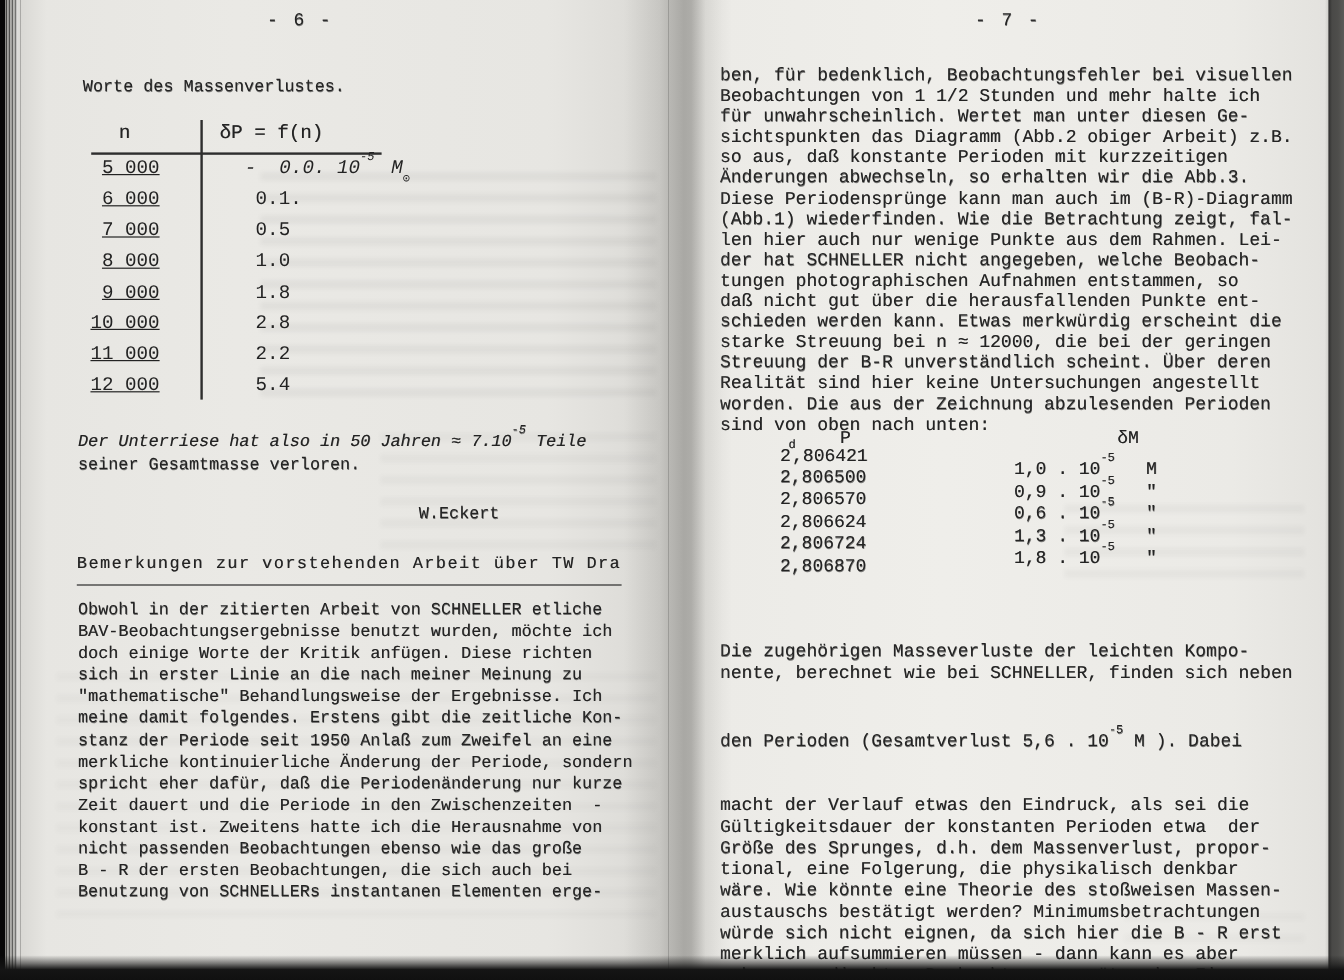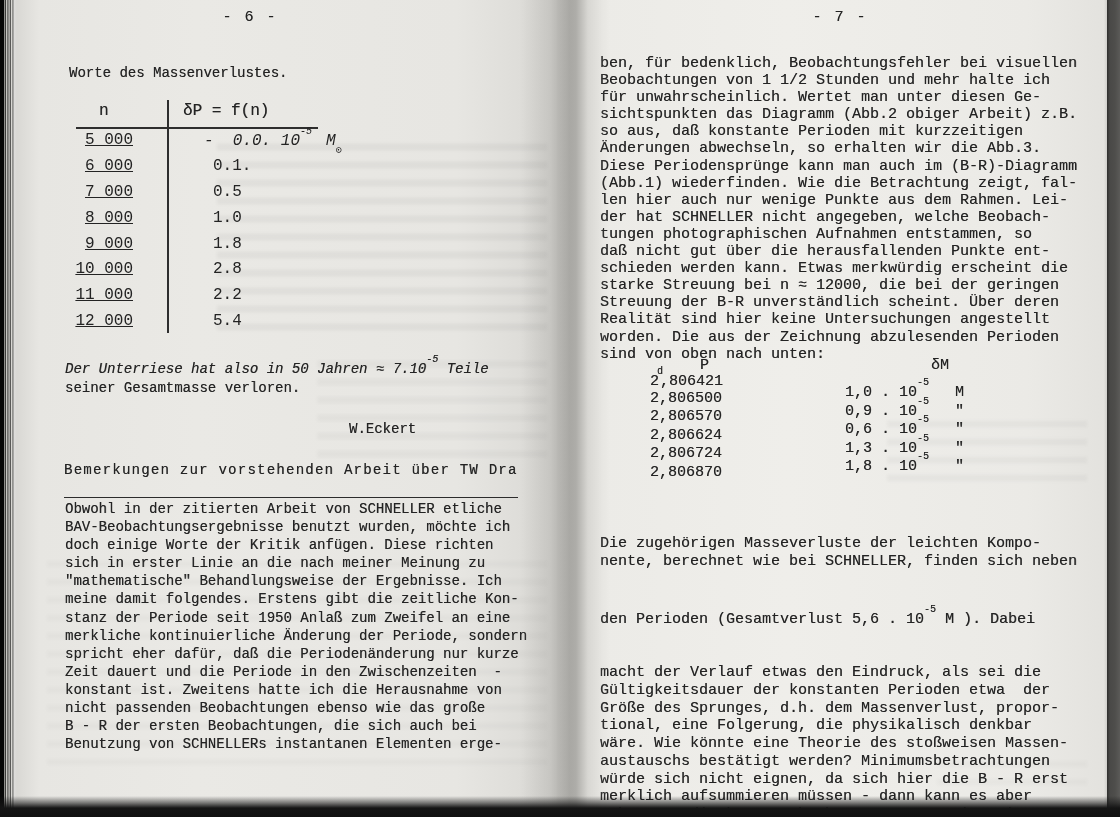--- a/index.html
+++ b/index.html
@@ -19,21 +19,21 @@
     background:linear-gradient(90deg,#d6d5d1 0,#ecebe7 45px,#efeeea 230px,#ebeae6 470px,#e3e2de 550px);
   }
   .txt { position:absolute; white-space:pre; text-shadow:0.3px 0.3px 0.4px rgba(25,25,25,0.55); }
   .lp-body { font-size:14px; line-height:18.1px; }
   .rp-body { font-size:15px; line-height:17.1px; }
   .rp-body2 { font-size:15px; line-height:17.7px; }
   .pagenum { font-size:15px; text-align:center; letter-spacing:2px; }
   sup.sx { font-size:10px; position:relative; top:-5px; letter-spacing:0; }
   sub.sb { font-size:10px; position:relative; top:3px; }
   .heading {
-    letter-spacing:1.25px; border-bottom:1.6px solid #2c2c2c; padding-bottom:18px;
+    letter-spacing:1.25px; border-bottom:1.6px solid #2c2c2c; padding-bottom:8px;
   }
   .rule-h { position:absolute; height:1.8px; background:#2e2e2e; }
   .rule-v { position:absolute; width:1.6px; background:#2e2e2e; }
   .lt-row { position:absolute; font-size:16px; }
   .lt-n { position:absolute; left:38px; width:78px; text-align:right; white-space:pre;text-decoration:underline; }
   .lt-v { position:absolute; left:196px; white-space:pre; }
   .lt-v-first { position:absolute; left:187px; white-space:pre;font-style:italic; }
   .lt-unit { margin-left:14px; }
   .rt { font-size:15px; }
   .dm-unit { margin-left:26px; }

